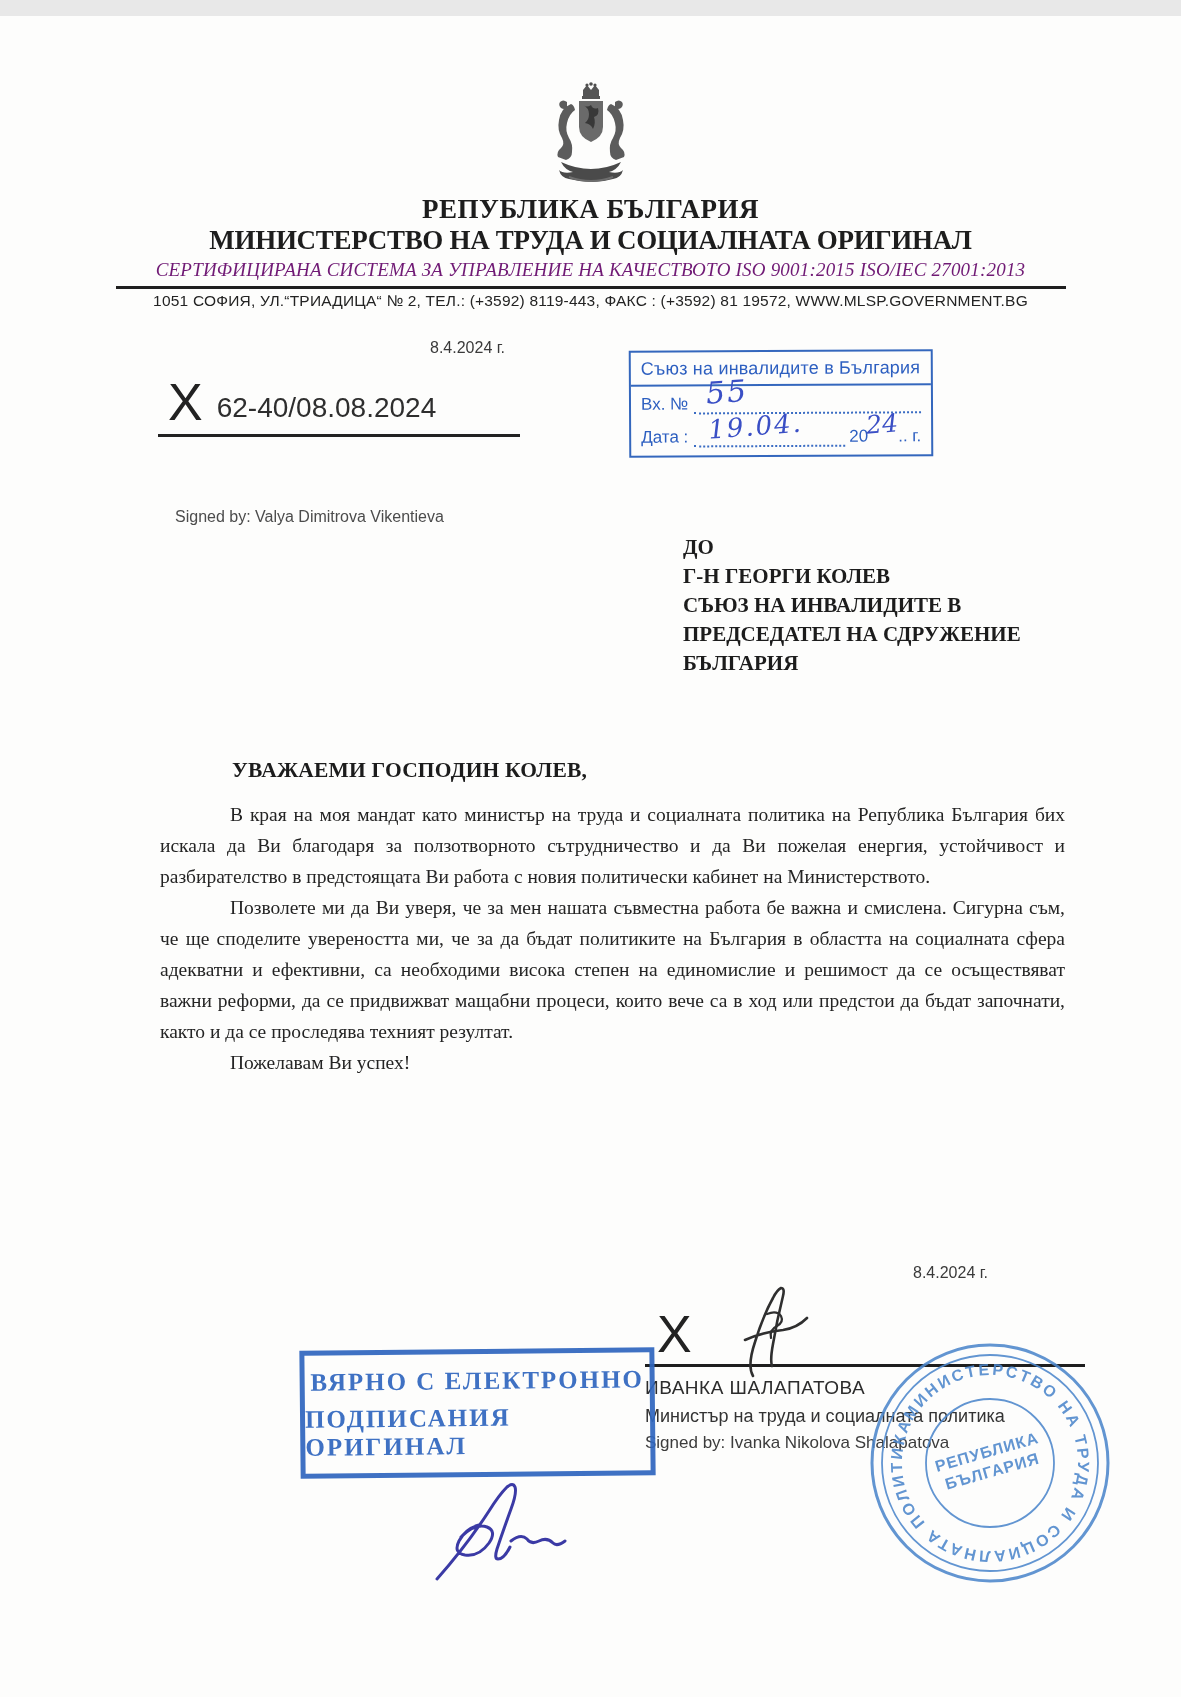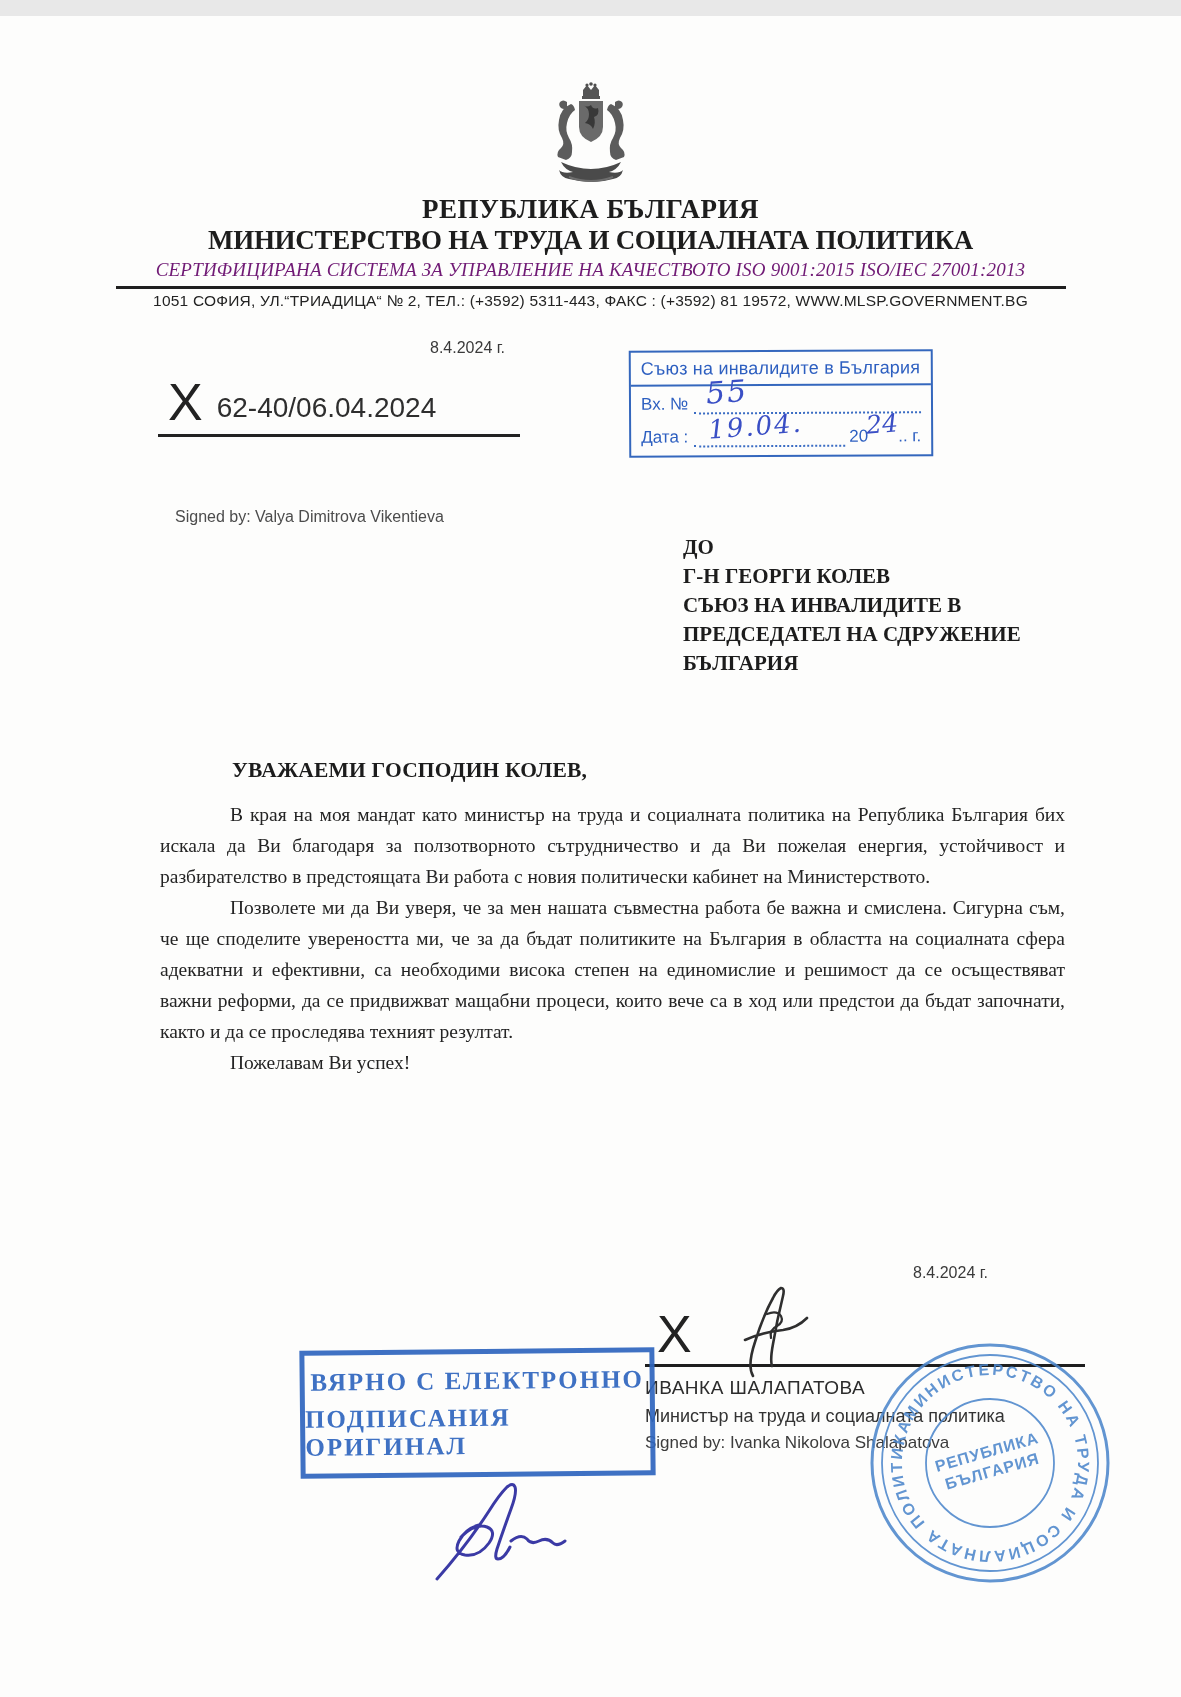--- a/index.html
+++ b/index.html
@@ -95,32 +95,32 @@
         <path d="M36 20 q-4 -3 -7 0 q-2 3 1 6 q3 2 6 0z" fill="#5c5c5c"></path>
 
         <path d="M80 22 q10 4 12 16 q2 10 -3 18 q-3 6 1 10 q5 4 3 9 l-8 3 q-6 -2 -6 -8 q-1 -8 3 -14 q4 -7 2 -15 q-2 -9 -8 -13 q1 -5 4 -6z" fill="#5c5c5c"></path>
         <path d="M84 20 q4 -3 7 0 q2 3 -1 6 q-3 2 -6 0z" fill="#5c5c5c"></path>
 
         <path d="M30 80 q30 14 60 0 q-4 8 -12 10 q10 2 14 -2 q-2 8 -10 9 q-20 6 -44 0 q-8 -1 -10 -9 q4 4 14 2 q-8 -2 -12 -10z" fill="#4a4a4a"></path>
         <path d="M38 95 q22 8 44 0" stroke="#6d6d6d" stroke-width="2" fill="none"></path>
       </g>
     </svg>
     <div class="h-country">РЕПУБЛИКА БЪЛГАРИЯ</div>
-    <div class="h-ministry">МИНИСТЕРСТВО НА ТРУДА И СОЦИАЛНАТА ПОЛИТИКА</div>
+    <div class="h-ministry">МИНИСТЕРСТВО НА ТРУДА И СОЦИАЛНАТА ОРИГИНАЛ</div>
     <div class="h-cert">СЕРТИФИЦИРАНА СИСТЕМА ЗА УПРАВЛЕНИЕ НА КАЧЕСТВОТО  ISO 9001:2015   ISO/IEC 27001:2013</div>
     <div class="h-rule"></div>
-    <div class="h-addr">1051 СОФИЯ, УЛ.“ТРИАДИЦА“ № 2, ТЕЛ.: (+3592) 5311-443, ФАКС : (+3592) 81 19572, WWW.MLSP.GOVERNMENT.BG</div>
+    <div class="h-addr">1051 СОФИЯ, УЛ.“ТРИАДИЦА“ № 2, ТЕЛ.: (+3592) 8119-443, ФАКС : (+3592) 81 19572, WWW.MLSP.GOVERNMENT.BG</div>
   </div>
 
   <div class="ref-date">8.4.2024 г.</div>
 
   <div class="reg-block">
     <div class="reg-row">
       <span class="reg-x">X</span>
-      <span class="reg-num">62-40/06.04.2024</span>
+      <span class="reg-num">62-40/08.08.2024</span>
     </div>
     <div class="reg-underline"></div>
   </div>
 
   <div class="in-stamp">
     <div class="title">Съюз на инвалидите в България</div>
     <div class="row">
       <span class="lbl">Вх. №</span>
       <span class="dots">
         <span class="hand v55">55</span>

